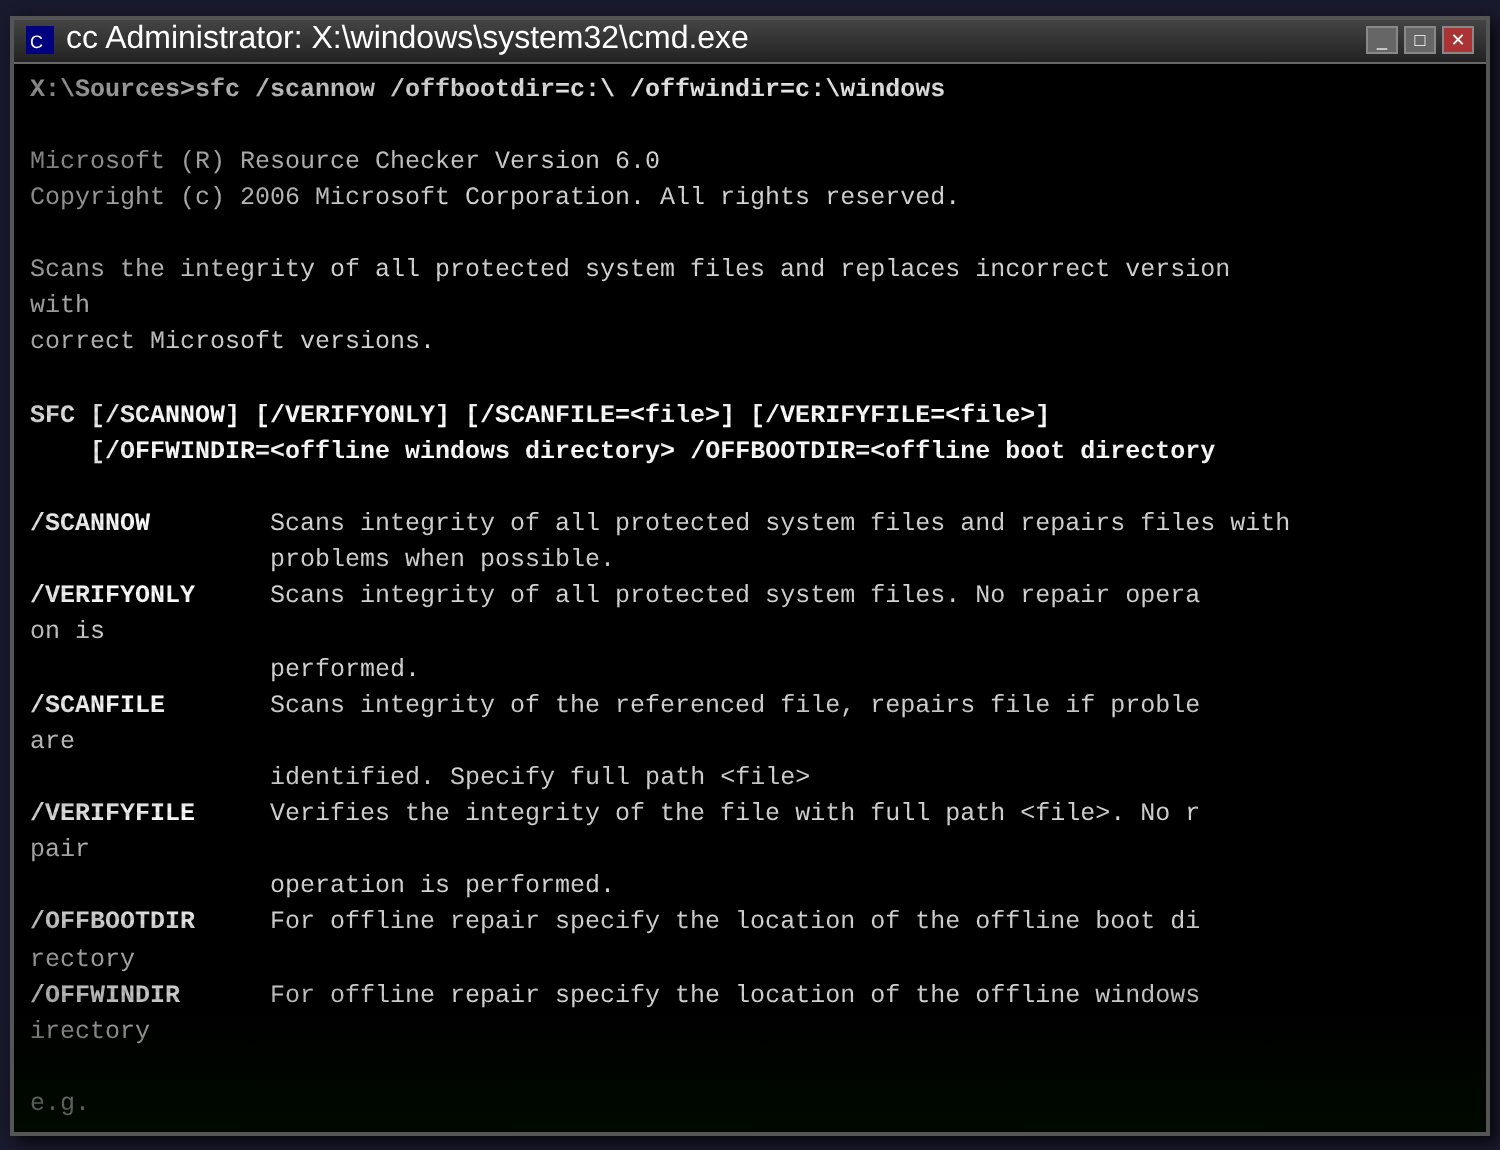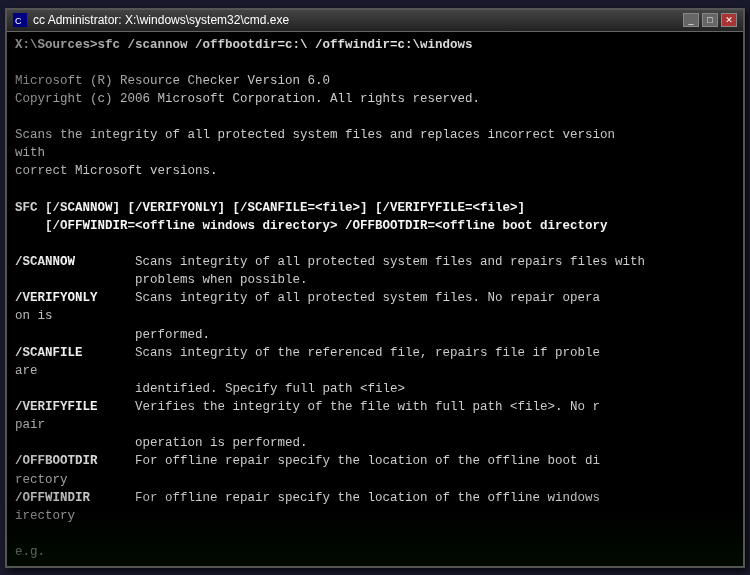--- a/index.html
+++ b/index.html
@@ -48,21 +48,21 @@
     .title-bar-icon {
       width: 14px;
       height: 14px;
       display: flex;
       align-items: center;
       justify-content: center;
     }
 
     .title-bar-text {
       color: #fff;
-      font-size: 12px;
+      font-size: 16px;
       font-family: 'Segoe UI', Arial, sans-serif;
     }
 
     .title-bar-buttons {
       display: flex;
       gap: 3px;
     }
 
     .tb-btn {
       width: 16px;

